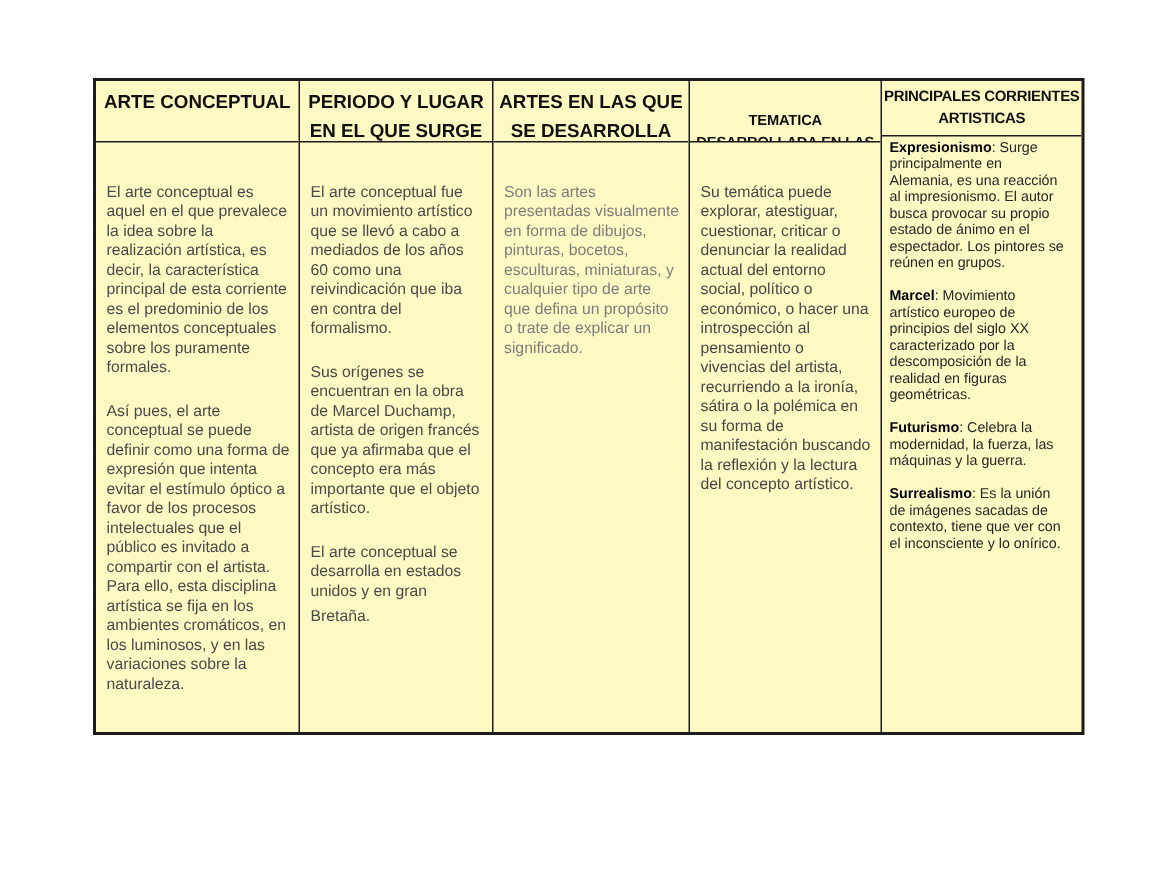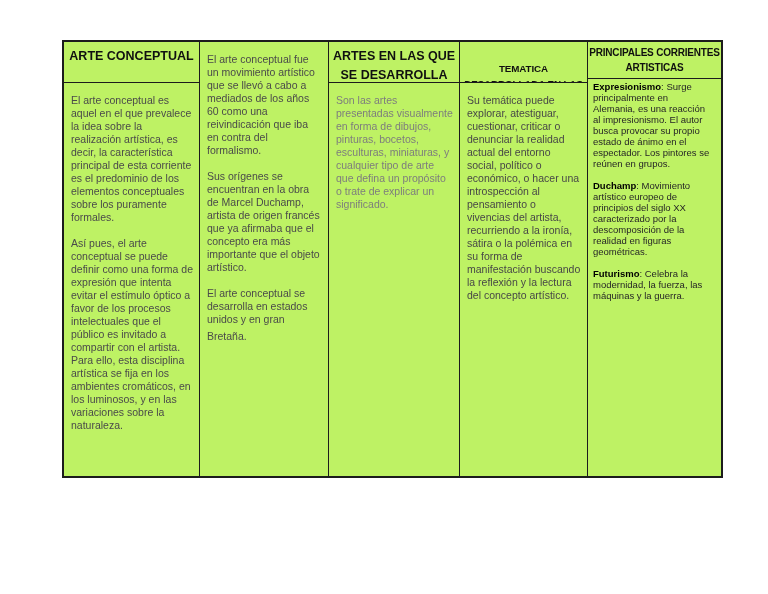--- a/index.html
+++ b/index.html
@@ -13,26 +13,26 @@
   .page {
     position: relative;
     width: 768px;
     height: 594px;
     background: #ffffff;
     overflow: hidden;
   }
   .table {
     position: absolute;
     left: 62px;
-    top: 40px;
+    top: 52px;
     width: 661px;
     height: 438px;
     box-sizing: border-box;
     border: 2px solid #1c1c1c;
-    background: #bef264;
+    background: #fef9c3;
     display: flex;
   }
   .col {
     box-sizing: border-box;
     border-right: 1px solid #1c1c1c;
     display: flex;
     flex-direction: column;
     overflow: hidden;
   }
   .col:last-child { border-right: none; }
@@ -84,21 +84,21 @@
     color: #4a4a4a;
   }
   .cell-gray { color: #7d7d7d; }
   .cell-dark { color: #474747; }
   .cell-col5 {
     font-size: 9.5px;
     line-height: 11px;
     padding: 2px 11px 4px 5px;
     color: #262626;
   }
-  .cell p { margin: 0 0 13px 0; }
+  .cell p { margin: 16px 0 13px 0; }
   .cell-col5 p { margin: 0 0 11px 0; }
   .p-tight { margin-bottom: 0 !important; }
   .p-followup { margin-top: 4px !important; }
   .movement-name {
     font-weight: bold;
     color: #000000;
   }
   .movement-text { color: #262626; }
   .dadaismo-text {
     letter-spacing: 0.7px;
@@ -113,20 +113,21 @@
 
     <div class="col col-1">
       <div class="hdr hdr-large">ARTE CONCEPTUAL</div>
       <div class="cell cell-std">
         <p>El arte conceptual es aquel en el que prevalece la idea sobre la realización artística, es decir,  la característica principal de esta corriente es el predominio de los elementos conceptuales sobre los puramente formales.</p>
         <p class="p-tight">Así pues, el arte conceptual se puede definir como una forma de expresión que intenta evitar el estímulo óptico a favor de los procesos intelectuales que el público es invitado a compartir con el artista. Para ello, esta disciplina artística se fija en los ambientes cromáticos, en los luminosos, y en las variaciones sobre la naturaleza.</p>
       </div>
     </div>
 
     <div class="col col-2">
+      <div class="hdr hdr-large">PERIODO Y LUGAR EN EL QUE SURGE</div>
       <div class="cell cell-std">
         <p>El arte conceptual fue un movimiento artístico que se llevó a cabo a mediados de los años 60 como una reivindicación que iba en contra del formalismo.</p>
         <p>Sus orígenes se encuentran en la obra de Marcel Duchamp, artista de origen francés que ya afirmaba que el concepto era más importante que el objeto artístico.</p>
         <p class="p-tight">El arte conceptual se desarrolla en estados unidos y en gran</p>
         <p class="p-followup p-tight">Bretaña.</p>
       </div>
     </div>
 
     <div class="col col-3">
       <div class="hdr hdr-large">ARTES EN LAS QUE SE DESARROLLA</div>
@@ -139,19 +140,20 @@
       <div class="hdr hdr-small">TEMATICA DESARROLLADA EN LAS OBRAS ARTISTICAS</div>
       <div class="cell cell-std cell-dark">
         <p class="p-tight">Su temática puede explorar, atestiguar, cuestionar, criticar o denunciar la realidad actual del entorno social, político o económico, o hacer una introspección al pensamiento o vivencias del artista, recurriendo a la ironía, sátira o la polémica en su forma de manifestación buscando la reflexión y la lectura del concepto artístico.</p>
       </div>
     </div>
 
     <div class="col col-5">
       <div class="hdr hdr-col5">PRINCIPALES CORRIENTES ARTISTICAS</div>
       <div class="cell cell-col5">
         <p><span class="movement-name">Expresionismo</span><span class="movement-text">: </span><span class="movement-text">Surge principalmente en Alemania, es una reacción al impresionismo. El autor busca provocar su propio estado de ánimo en el espectador. Los pintores se reúnen en grupos.</span></p>
-        <p><span class="movement-name">Duchamp</span><span class="movement-text">: </span><span class="movement-text">Movimiento artístico europeo de principios del siglo XX caracterizado por la descomposición de la realidad en figuras geométricas.</span></p>
+        <p><span class="movement-name">Marcel</span><span class="movement-text">: </span><span class="movement-text">Movimiento artístico europeo de principios del siglo XX caracterizado por la descomposición de la realidad en figuras geométricas.</span></p>
         <p><span class="movement-name">Futurismo</span><span class="movement-text">: </span><span class="movement-text">Celebra la modernidad, la fuerza, las máquinas y la guerra.</span></p>
+        <p class="p-tight"><span class="movement-name">Surrealismo</span><span class="movement-text">: </span><span class="movement-text">Es la unión de imágenes sacadas de contexto, tiene que ver con el inconsciente y lo onírico.</span></p>
       </div>
     </div>
 
   </div>
 </div>
 
 </body></html>

